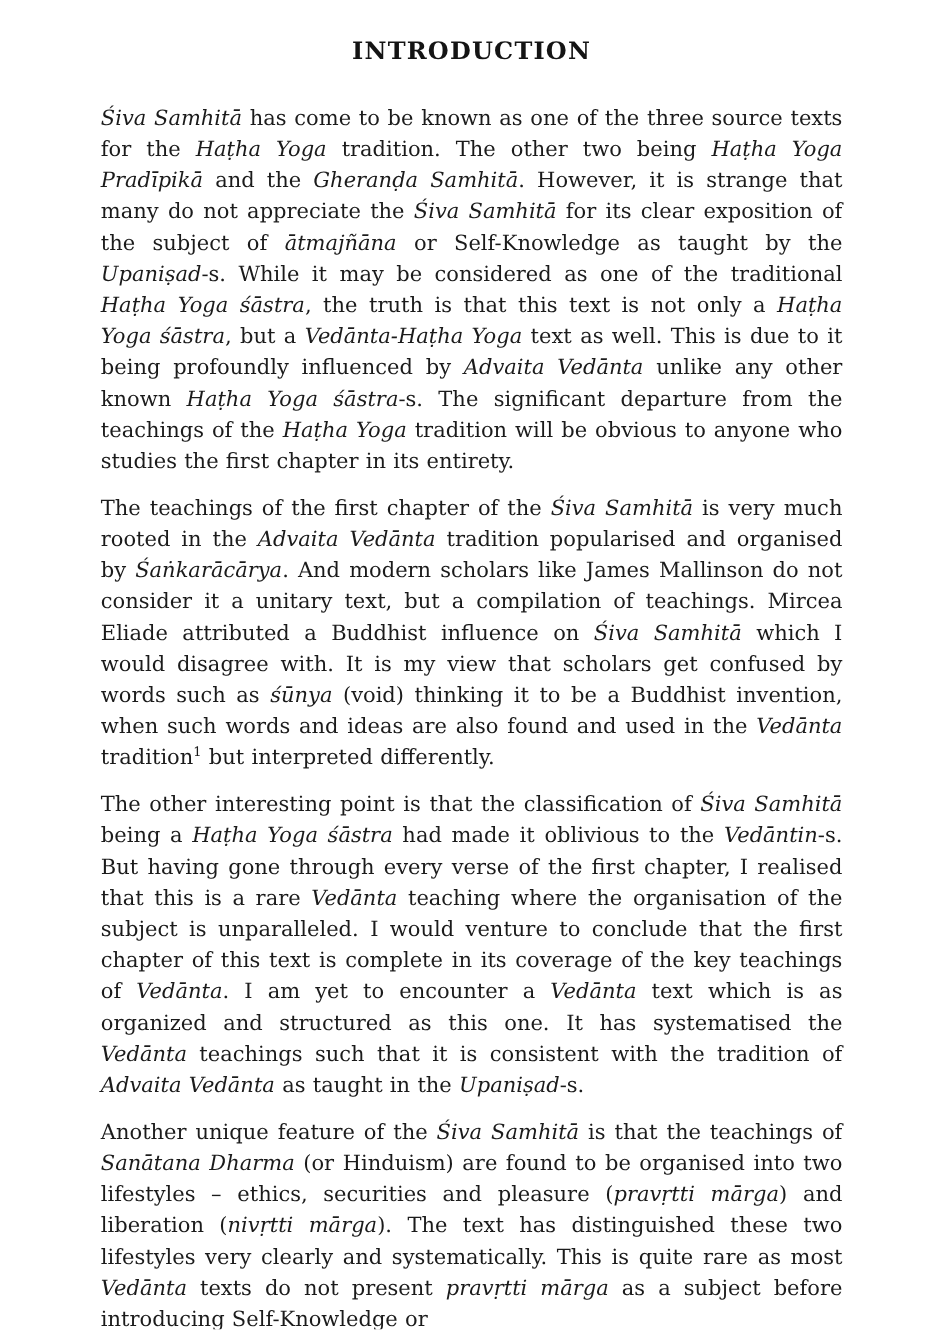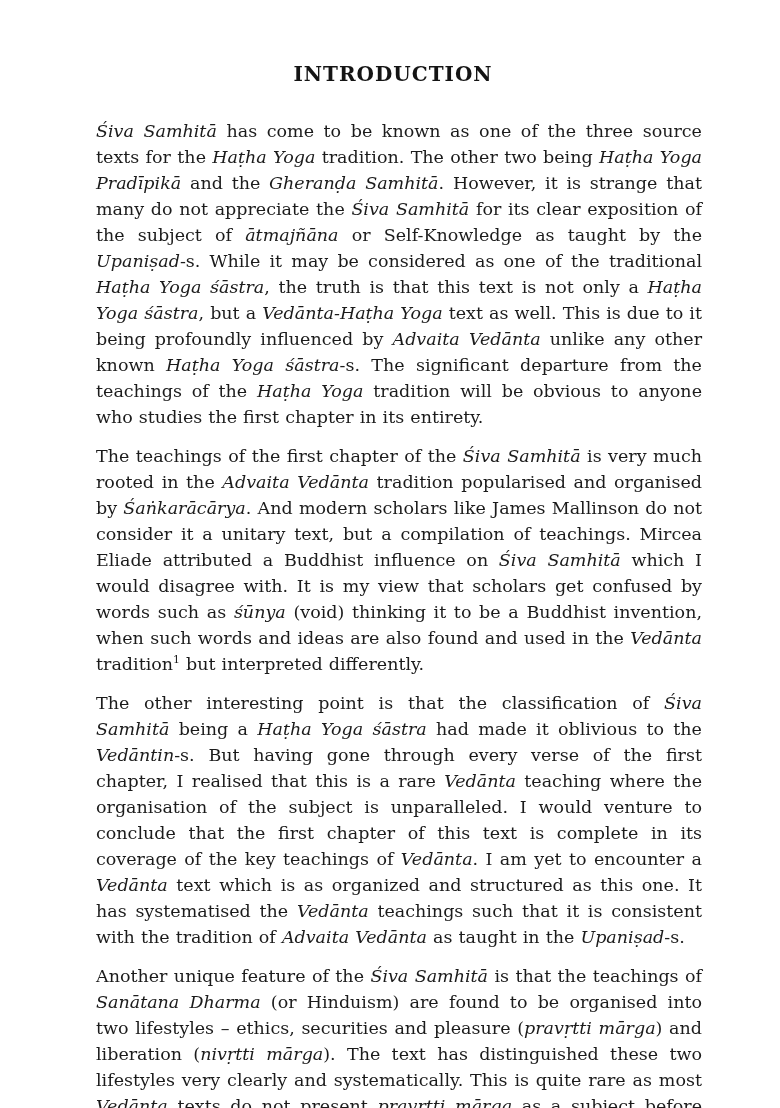--- a/index.html
+++ b/index.html
@@ -9,36 +9,36 @@
   }
   .page {
     position: relative;
     width: 780px;
     height: 1108px;
     background: #ffffff;
     color: #1b1b1b;
     font-family: "DejaVu Serif", "Liberation Serif", serif;
     overflow: hidden;
     box-sizing: border-box;
-    padding: 62px 78px 0 84px;
+    padding: 30px 78px 0 84px;
   }
   .title {
     text-align: center;
     font-weight: bold;
     font-size: 20px;
     letter-spacing: 1px;
     color: #141414;
     margin: 0 0 32px 0;
   }
   .body-text-block {
     font-size: 17.5px;
     line-height: 26px;
   }
   .para {
-    margin: 0 0 13px 12px;
+    margin: 0 0 13px 0;
     text-align: justify;
     word-spacing: 0.5px;
   }
   .it {
     font-style: italic;
   }
   sup.fnref {
     font-size: 0.62em;
     line-height: 0;
     vertical-align: super;

